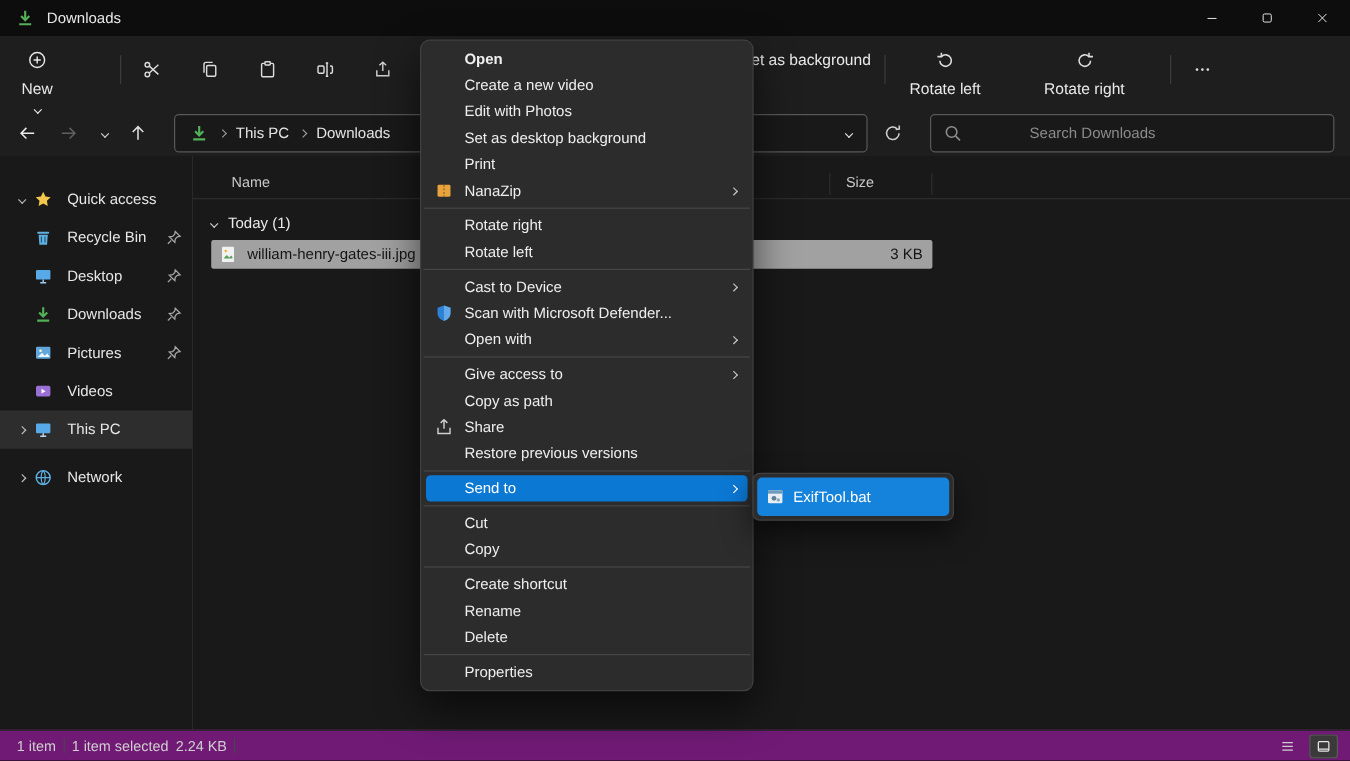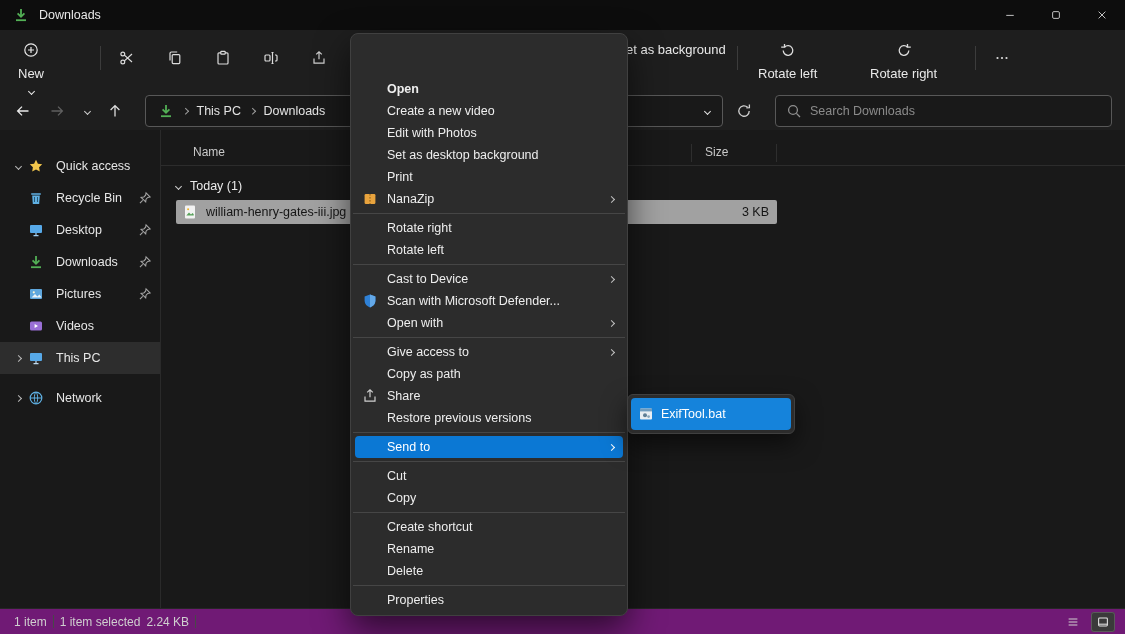--- a/index.html
+++ b/index.html
@@ -31,21 +31,21 @@
   .tbtn{position:absolute;top:12px;height:32px;display:flex;align-items:center;gap:8px;padding:0 10px;border-radius:4px;font-size:13px;color:#e9e9e9;}
   .ibtn{position:absolute;top:12px;width:40px;height:32px;display:flex;align-items:center;justify-content:center;border-radius:4px;}
   .vsep{position:absolute;top:16px;width:1px;height:24px;background:#3c3c3c;}
 
   
   .addr{position:absolute;left:0;top:92px;width:100%;height:38px;z-index:6;}
   .nav{position:absolute;top:4px;width:30px;height:30px;display:flex;align-items:center;justify-content:center;border-radius:4px;color:#cfcfcf;}
   .nav.narrow{width:22px;}
   .crumbbox{position:absolute;left:145px;top:3px;width:578px;height:32px;border:1px solid #585858;background:#191919;border-radius:4px;display:flex;align-items:center;gap:9px;padding:0 12px;font-size:12.5px;color:#e3e3e3;}
   .searchbox{position:absolute;left:775px;top:3px;width:337px;height:32px;border:1px solid #585858;background:#191919;border-radius:4px;display:flex;align-items:center;gap:8px;padding:0 10px;}
-  .searchinput{flex:1;background:transparent;border:none;outline:none;color:#ffffff;font:inherit;font-size:12.5px;}
+  .searchinput{flex:1;background:transparent;border:none;outline:none;color:#ffffff;font:inherit;font-size:12.5px;margin-left:48px;}
   .searchinput::placeholder{color:#8b8b8b;}
   .flexspace{flex:1;}
 
   
   .sidebar{position:absolute;left:0;top:130px;width:161px;height:478px;border-right:1px solid #2a2a2a;padding-top:20px;background:#191919;}
   .sb-row{height:32px;display:flex;align-items:center;padding:0 8px;font-size:12.5px;color:#e6e6e6;}
   .sb-row.sel{background:#2d2d2d;}
   #sidebar-list > .sb-row:nth-child(8){margin-top:8px;}
   .sb-chev{width:20px;display:flex;justify-content:center;color:#b9b9b9;flex:none;}
   .sb-ico{margin-right:12px;}
@@ -68,21 +68,21 @@
   .sdiv{width:1px;height:13px;background:#484848;flex:none;}
   .vb{width:24px;height:20px;display:flex;align-items:center;justify-content:center;border-radius:3px;}
   .vb.active{background:#3a3a3a;box-shadow:inset 0 0 0 1px #5a5a5a;}
   .vb .ic16{width:14px;height:14px;}
 
   
   .ctx{position:absolute;left:350px;top:33px;width:278px;background:var(--menu-bg,#2c2c2c);border:1px solid #404040;border-radius:8px;box-shadow:0 14px 34px rgba(0,0,0,.6);padding:4px 0;z-index:40;}
   .mi{position:relative;height:22px;display:flex;align-items:center;padding:0 12px 0 36px;font-size:12.5px;color:#eee;}
   .mi-icon{position:absolute;left:11px;top:3px;width:16px;height:16px;}
   .mi-arrow{position:absolute;right:13px;display:flex;color:#c2c2c2;}
-  .mi.bold{font-weight:bold;margin-top:40px;}
+  .mi.bold{font-weight:bold;}
   .mi.hl{background:var(--accent,#0b78d4);margin:0 4px;padding:0 8px 0 32px;border-radius:4px;color:#fff;}
   .mi.hl .mi-arrow{right:9px;color:#fff;}
   .msep{height:1px;background:#464646;margin:3px 2px;}
 
   
   .submenu{position:absolute;left:627px;top:394px;width:168px;background:var(--menu-bg,#2c2c2c);border:1px solid #404040;border-radius:6px;box-shadow:0 10px 24px rgba(0,0,0,.55);padding:3px;z-index:50;}
   .smi{height:24px;display:flex;align-items:center;gap:7px;padding:16px 7px;border-radius:4px;font-size:12.5px;color:#f2f2f2;}
   .smi.hl{background:var(--submenu-accent,#1583db);color:#fff;}
 </style>
 </head>

